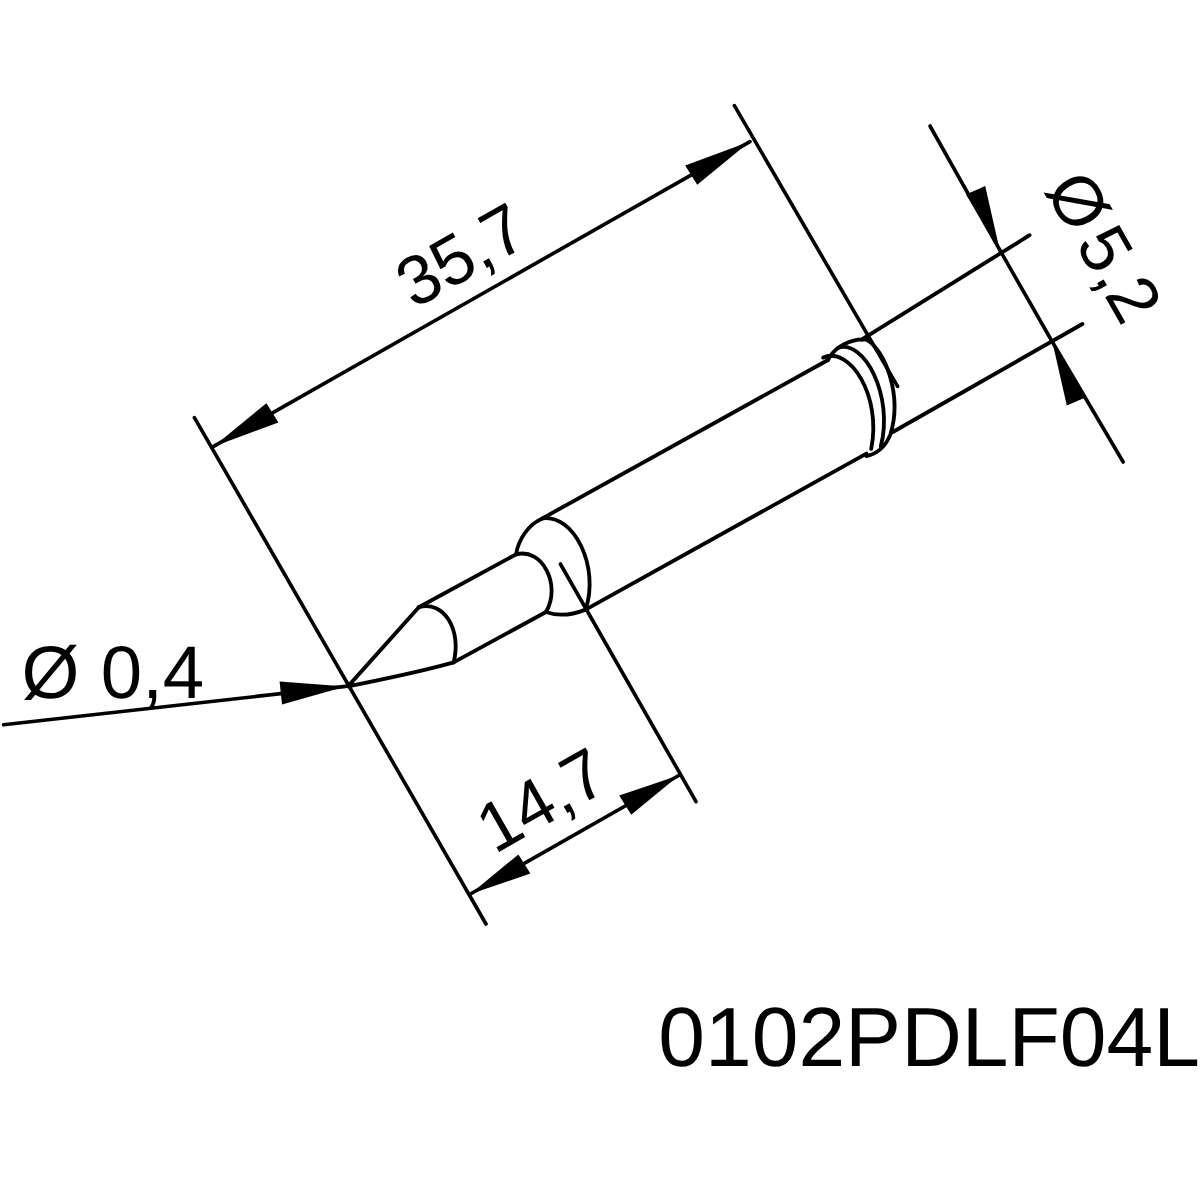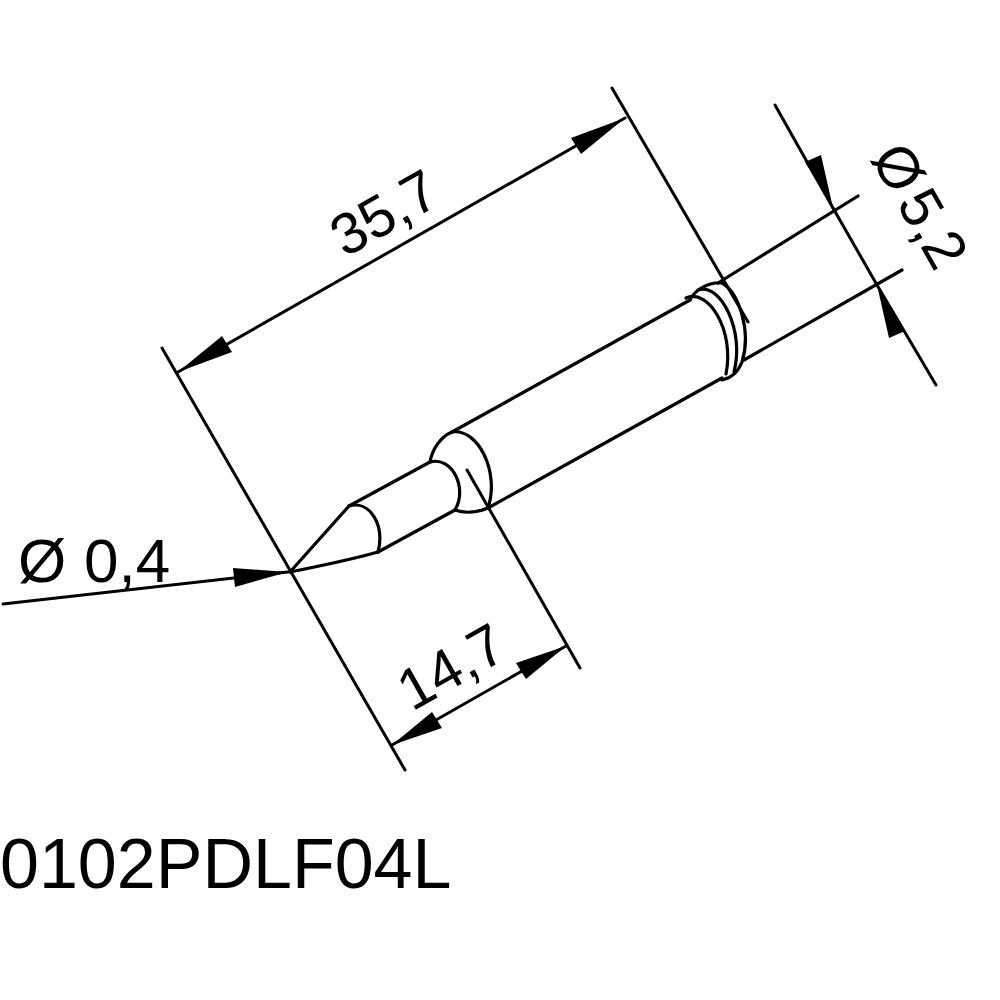--- a/index.html
+++ b/index.html
@@ -27,21 +27,21 @@
     .dimtext {
       font-family: "Liberation Sans", sans-serif;
       font-size: 58px;
       fill: #000;
     }
     .partno {
       position: absolute;
       left: 0;
       width: 1000px;
       top: 822px;
-      text-align: left;
+      text-align: right;
       font-family: "Liberation Sans", sans-serif;
       font-size: 70px;
       color: #000;
       letter-spacing: 0px;
       line-height: 84px;
     }
   </style>
 </head>
 <body>
 

